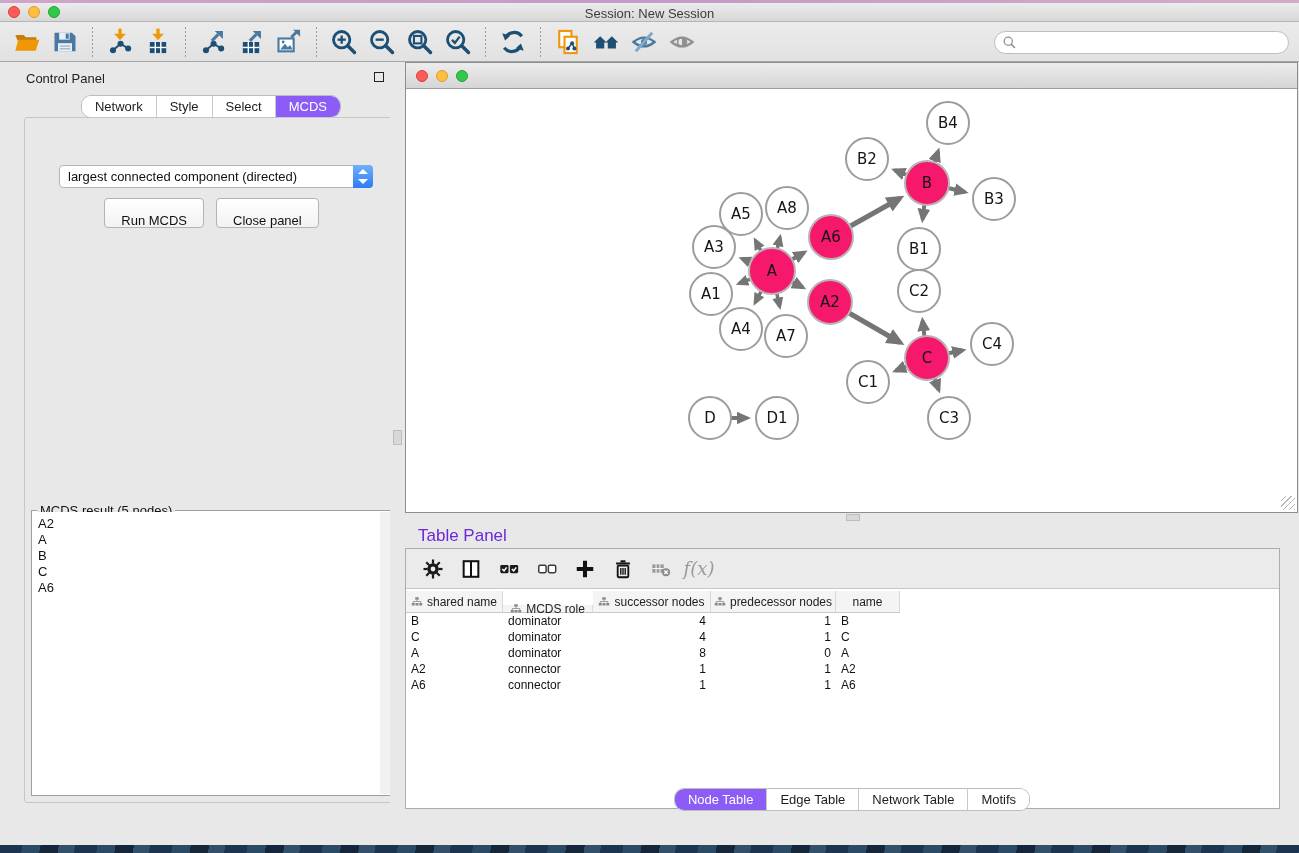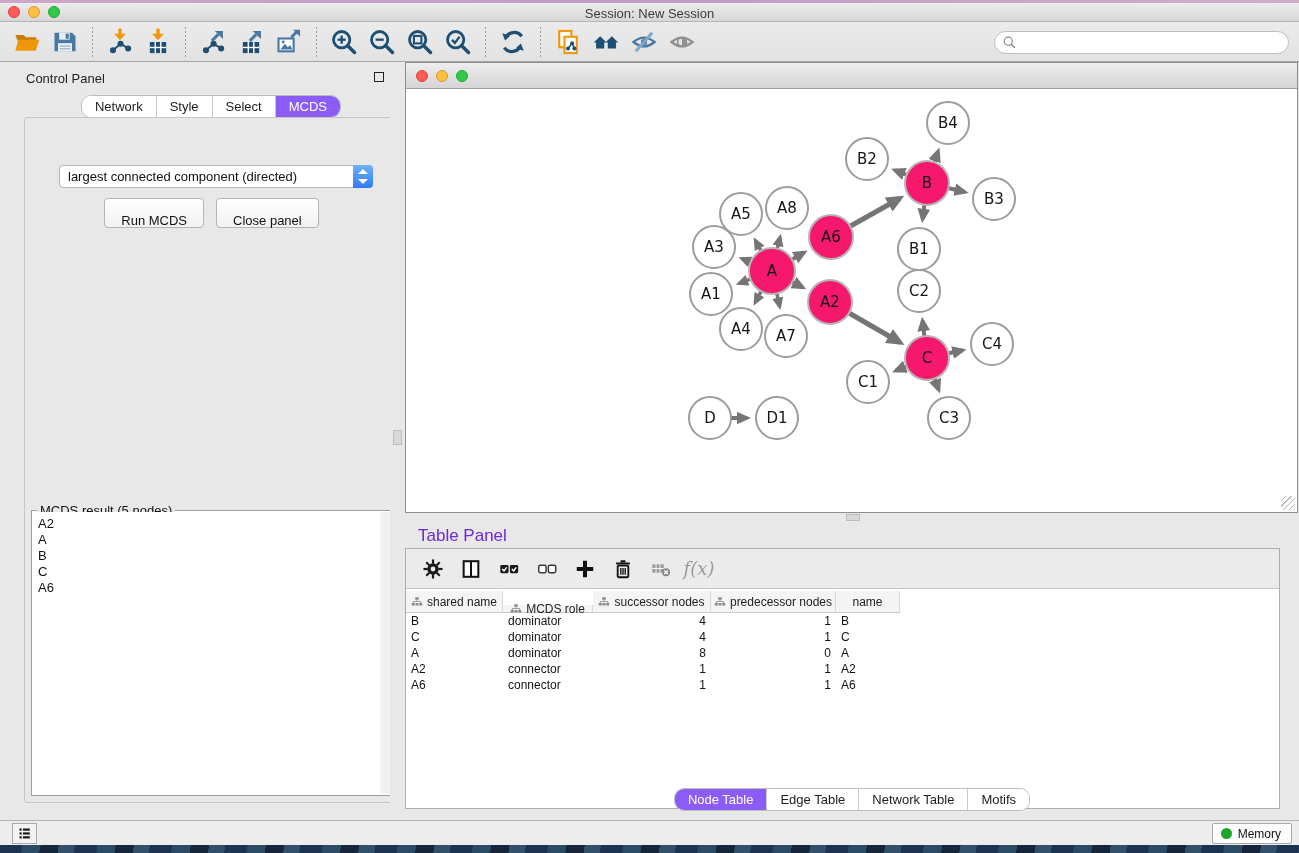--- a/index.html
+++ b/index.html
@@ -639,33 +639,15 @@
     <div class="tp-tabs">
         <div class="tabgroup" id="tp-tabgroup">
           <div class="tab active">Node Table</div>
           <div class="tab">Edge Table</div>
           <div class="tab">Network Table</div>
           <div class="tab">Motifs</div>
         </div>
       </div>
   </div>
 
-  <div class="statusbar">
-    <div class="status-left-btn">
-      <svg viewBox="0 0 24 24">
-        <g fill="#1a1a1a">
-          <rect x="4" y="4" width="3.5" height="3.5"></rect>
-            <rect x="9.5" y="4" width="11" height="3.5"></rect>
-          <rect x="4" y="10.2" width="3.5" height="3.5"></rect>
-            <rect x="9.5" y="10.2" width="11" height="3.5"></rect>
-          <rect x="4" y="16.4" width="3.5" height="3.5"></rect>
-            <rect x="9.5" y="16.4" width="11" height="3.5"></rect>
-        </g>
-      </svg>
-    </div>
-    <div class="memory-btn">
-      <span class="mem-dot"></span>
-      <span>Memory</span>
-    </div>
-  </div>
 
   <div class="wall-bottom"></div>
 </div>
 
 </body></html>

